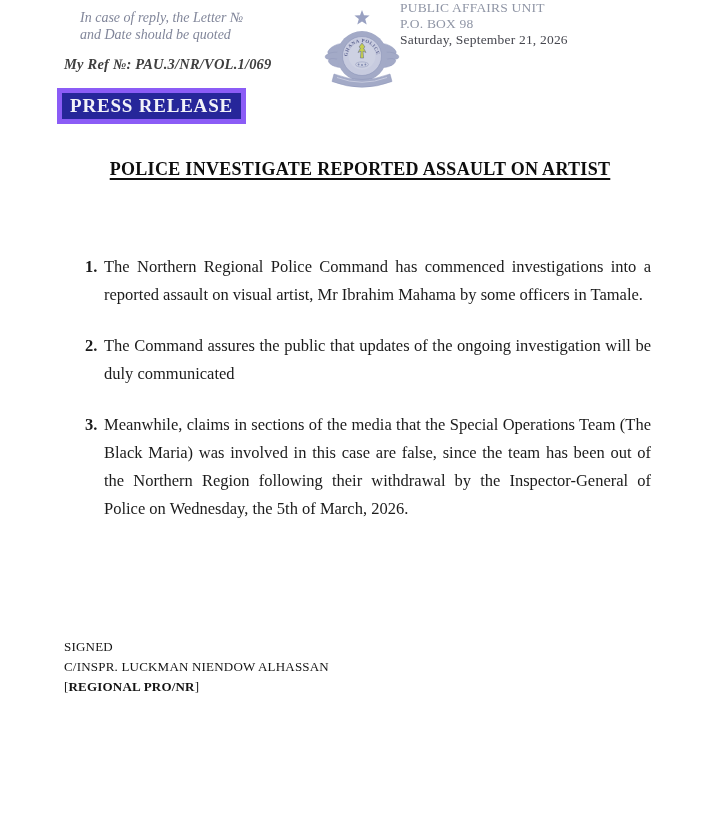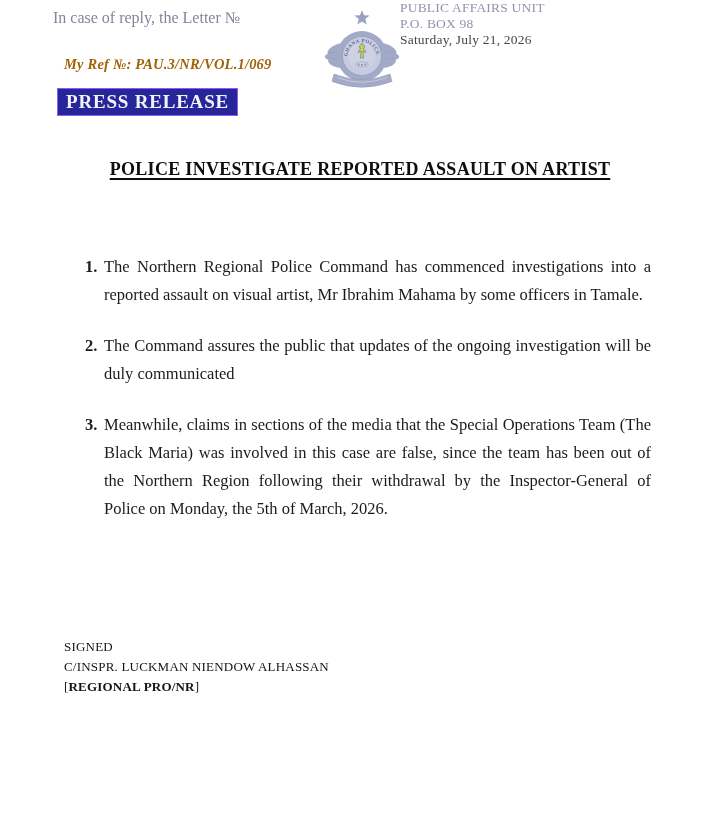--- a/index.html
+++ b/index.html
@@ -6,39 +6,40 @@
   .page {
     position: relative;
     width: 720px;
     height: 837px;
     background: #ffffff;
     font-family: "Liberation Serif", serif;
     overflow: hidden;
   }
   .reply-note {
     position: absolute;
-    left: 53px; top: 10px;
-    font-size: 16px;
+    left: 80px; top: 10px;
+    font-style: italic;
+    font-size: 14px;
     line-height: 16.5px;
     color: #81869a;
   }
   .ref-line {
     position: absolute;
     left: 64px; top: 56px;
     font-style: italic;
     font-weight: 600;
     font-size: 14.5px;
-    color: #a16207;
+    color: #404040;
     letter-spacing: 0.2px;
   }
   .press-banner {
     position: absolute;
     left: 57px; top: 88px;
     background: #26269a;
-    border: 1px solid #8b5cf6;
+    border: 5px solid #8b5cf6;
     color: #f2f3f8;
     font-weight: bold;
     font-size: 19px;
     line-height: 23px;
     padding: 1px 8px 2px 8px;
     letter-spacing: 0.8px;
   }
   .logo {
     position: absolute;
     left: 320px; top: 6px;
@@ -93,20 +94,21 @@
   }
   .sig-bold { font-weight: bold; }
 </style>
 </head>
 <body>
 
 <div class="page">
 
   <div class="reply-note">
     <div>In case of reply, the Letter №</div>
+    <div>and Date should be quoted</div>
   </div>
 
   <div class="ref-line">My Ref №: PAU.3/NR/VOL.1/069</div>
 
   <div class="press-banner">PRESS RELEASE</div>
 
   <div class="logo">
     <svg width="84" height="92" viewBox="0 0 84 92" xmlns="http://www.w3.org/2000/svg">
 
       <polygon points="42,4 44,9.25 49.6,9.53 45.2,13.05 46.7,18.5 42,15.4 37.3,18.5 38.8,13.05 34.4,9.53 40,9.25" fill="#99a1c2"></polygon>
@@ -139,39 +141,39 @@
       <circle cx="45.4" cy="58.5" r="0.9" fill="#7d86ad"></circle>
 
       <path d="M 14,68 Q 42,79 70,68 L 72,75.5 Q 42,87 12,75.5 Z" fill="#a3aac7" stroke="#8d95b8" stroke-width="0.5"></path>
       <path d="M 17,71.5 Q 42,81 67,71.5" fill="none" stroke="#c7cbdf" stroke-width="1"></path>
     </svg>
   </div>
 
   <div class="hq">
     <div>PUBLIC AFFAIRS UNIT</div>
     <div>P.O. BOX 98</div>
-    <div class="hq-date">Saturday, July 21, 2026</div>
+    <div class="hq-date">Saturday, September 21, 2026</div>
   </div>
 
   <div class="title-block">
     <div class="t-line t1">POLICE INVESTIGATE REPORTED ASSAULT ON ARTIST</div>
   </div>
 
   <div class="body-list">
     <div class="item">
       <div class="num">1.</div>
       <div class="txt">The Northern Regional Police Command has commenced investigations into a reported assault on visual artist, Mr Ibrahim Mahama by some officers in Tamale.</div>
     </div>
     <div class="item">
       <div class="num">2.</div>
       <div class="txt">The Command assures the public that updates of the ongoing investigation will be duly communicated</div>
     </div>
     <div class="item">
       <div class="num">3.</div>
-      <div class="txt">Meanwhile, claims in sections of the media that the Special Operations Team (The Black Maria) was involved in this case are false, since the team has been out of the Northern Region following their withdrawal by the Inspector-General of Police on Monday, the 5th of March, 2026.</div>
+      <div class="txt">Meanwhile, claims in sections of the media that the Special Operations Team (The Black Maria) was involved in this case are false, since the team has been out of the Northern Region following their withdrawal by the Inspector-General of Police on Wednesday, the 5th of March, 2026.</div>
     </div>
   </div>
 
   <div class="signature">
     <div>SIGNED</div>
     <div>C/INSPR. LUCKMAN NIENDOW ALHASSAN</div>
     <div><span>[</span><span class="sig-bold">REGIONAL PRO/NR</span><span>]</span></div>
   </div>
 
 </div>

